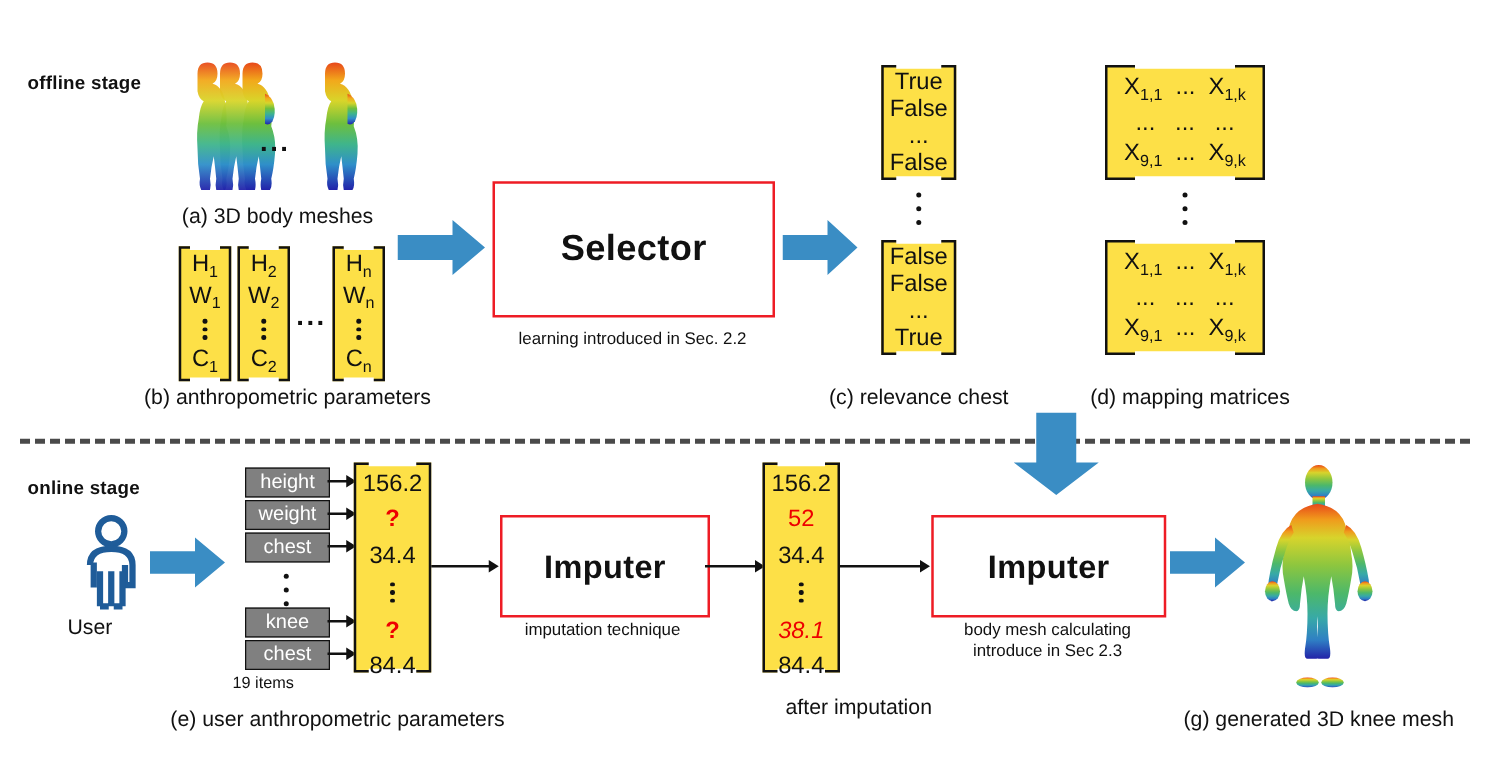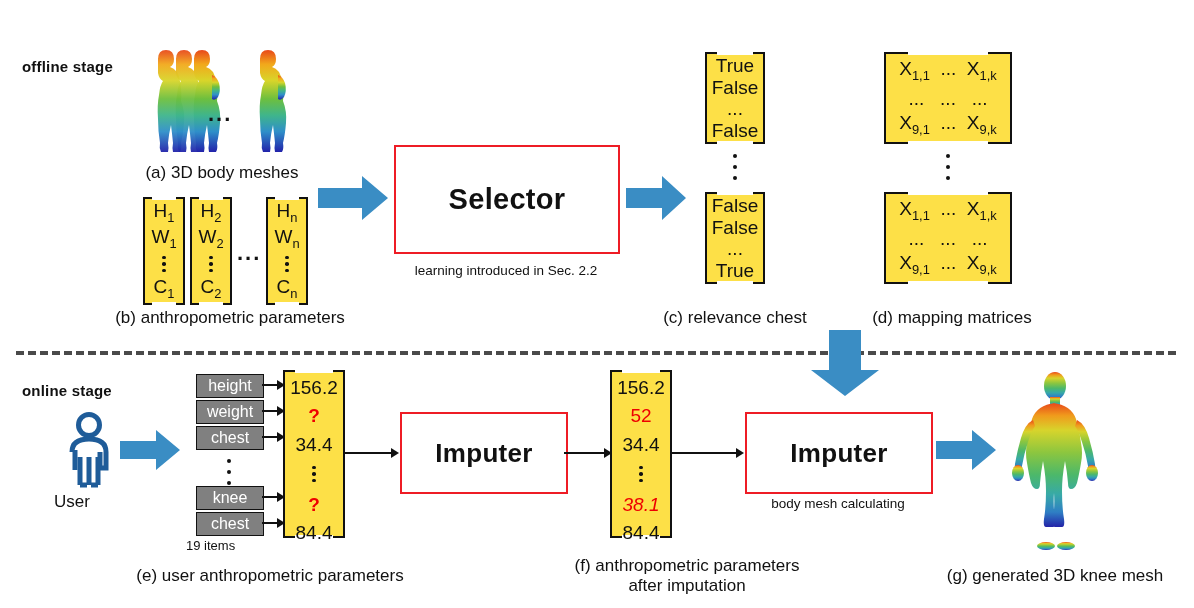--- a/index.html
+++ b/index.html
@@ -259,52 +259,53 @@
 <div class="abs tinycap" style="left:186px;top:538px;width:86px;">19 items</div>
 <div class="abs caption" style="left:110px;top:566px;width:320px;">(e) user anthropometric parameters</div>
 
 <div class="tline" style="left:345px;top:452px;width:48px;"></div>
 <div class="thead" style="left:391px;top:448px;"></div>
 
 <div class="abs procbox" style="left:400px;top:412px;width:164px;height:78px;">
   <span style="font-size:26px;">Imputer</span>
 </div>
 <div class="abs smallcap" style="left:396px;top:496px;width:172px;">
+  <div>imputation technique</div>
 </div>
 
 <div class="tline" style="left:564px;top:452px;width:42px;"></div>
 <div class="thead" style="left:604px;top:448px;"></div>
 
 <div class="vec" style="left:610px;top:370px;width:62px;height:168px;">
   <div class="inner" style="justify-content:space-between;padding:6px 0;">
     <div class="row">156.2</div>
     <div class="row" style="color:#ee0000;">52</div>
     <div class="row">34.4</div>
     <div class="vdots">
         <i></i>
         <i></i>
         <i></i>
       </div>
     <div class="row" style="color:#ee0000;font-style:italic;">38.1</div>
     <div class="row">84.4</div>
   </div>
 </div>
 <div class="abs caption" style="left:522px;top:556px;width:330px;">
-  <div>(f) anthropometric parameters</div>
   <div>after imputation</div>
 </div>
 
 <div class="tline" style="left:672px;top:452px;width:66px;"></div>
 <div class="thead" style="left:736px;top:448px;"></div>
 
 <div class="abs procbox" style="left:745px;top:412px;width:184px;height:78px;">
   <span style="font-size:26px;">Imputer</span>
 </div>
 <div class="abs smallcap" style="left:748px;top:496px;width:180px;">
   <div>body mesh calculating</div>
+  <div>introduce in Sec 2.3</div>
 </div>
 
 <div class="barrow" style="left:936px;top:428px;">
   <svg width="62" height="44" viewBox="0 0 62 44">
       <path d="M0 13 L36 13 L36 2 L60 22 L36 42 L36 31 L0 31 Z" fill="#3a8dc4"></path>
     </svg>
 </div>
 
 <div class="abs" style="left:1000px;top:372px;width:110px;height:178px;">
   <svg width="110" height="178" viewBox="0 0 110 178">

